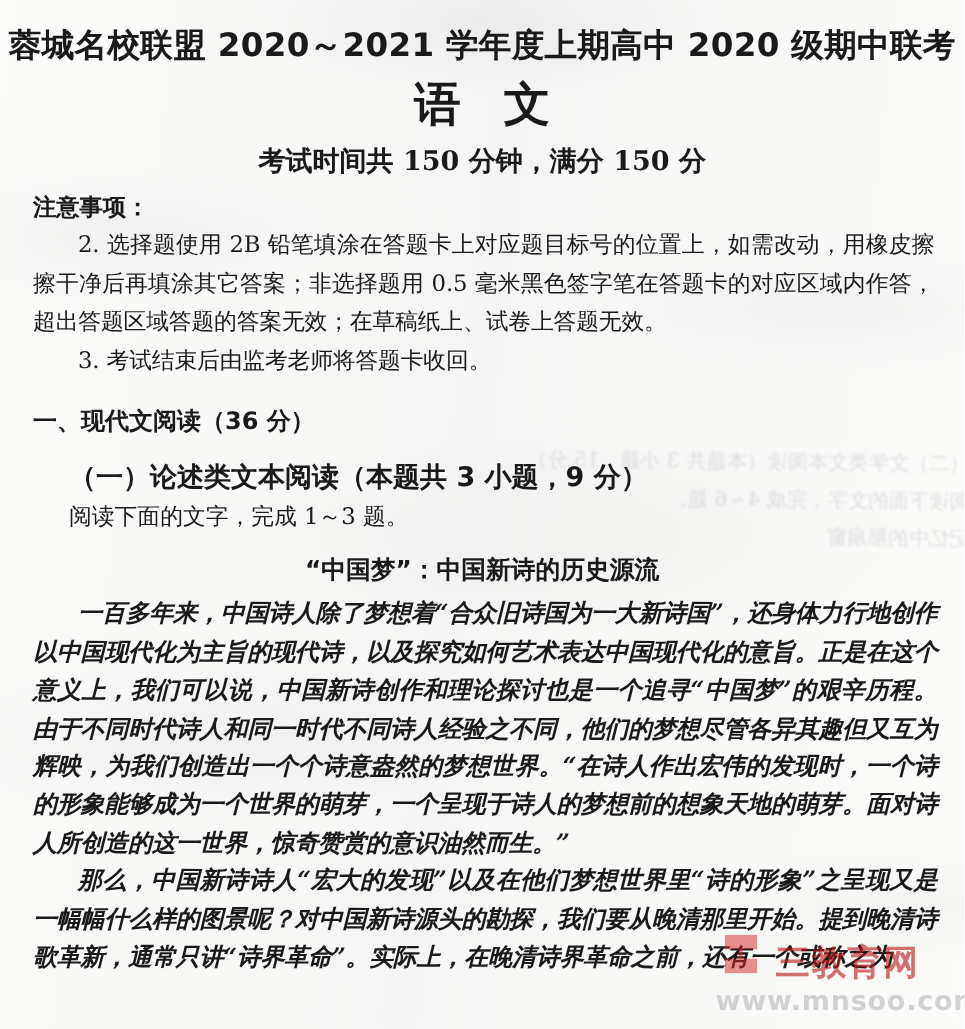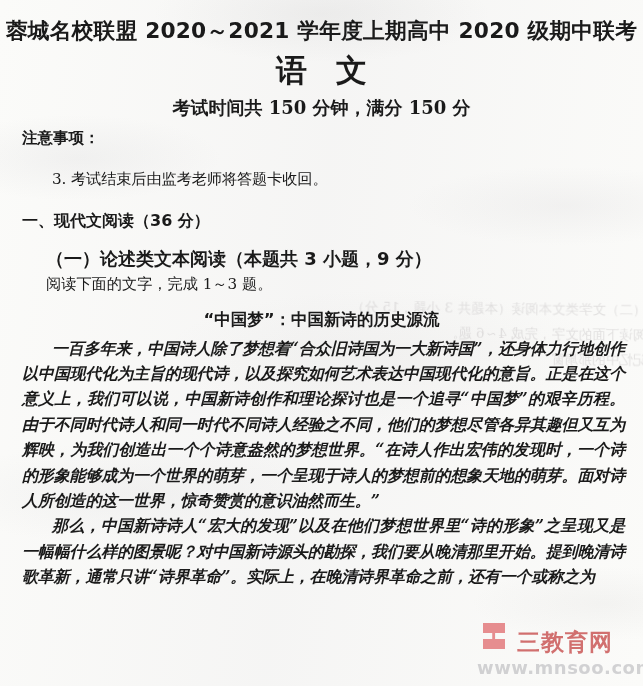--- a/index.html
+++ b/index.html
@@ -81,21 +81,21 @@
     margin: 6px 0 0 0;
     text-align: center;
     font-size: 18px;
     line-height: 24px;
     font-weight: 600;
     font-family: "DejaVu Serif", "Liberation Serif", serif;
   }
 
   
   .notice-heading {
-    margin: 6px 0 16px 22px;
+    margin: 6px 0 0 22px;
     font-size: 15.5px;
     font-weight: 700;
     line-height: 25px;
     font-family: "DejaVu Sans", "Liberation Sans", sans-serif;
   }
   .notice-item {
     margin: 0 20px 0 22px;
     font-size: 15.2px;
     line-height: 25.6px;
     text-indent: 30px;
@@ -221,20 +221,21 @@
 
     <h1 class="school-title">蓉城名校联盟 2020～2021 学年度上期高中 2020 级期中联考</h1>
 
     <h2 class="subject-title">语 文</h2>
 
     <p class="exam-meta">考试时间共 150 分钟，满分 150 分</p>
 
     <p class="notice-heading">注意事项：</p>
 
 
+    <p class="notice-item">2. 选择题使用 2B 铅笔填涂在答题卡上对应题目标号的位置上，如需改动，用橡皮擦擦干净后再填涂其它答案；非选择题用 0.5 毫米黑色签字笔在答题卡的对应区域内作答，超出答题区域答题的答案无效；在草稿纸上、试卷上答题无效。</p>
 
     <p class="notice-item">3. 考试结束后由监考老师将答题卡收回。</p>
 
     <p class="section-heading">一、现代文阅读（36 分）</p>
 
     <p class="subsection-heading">（一）论述类文本阅读（本题共 3 小题，9 分）</p>
 
     <p class="instruction-line">阅读下面的文字，完成 1～3 题。</p>
 
     <p class="article-title">“中国梦”：中国新诗的历史源流</p>

